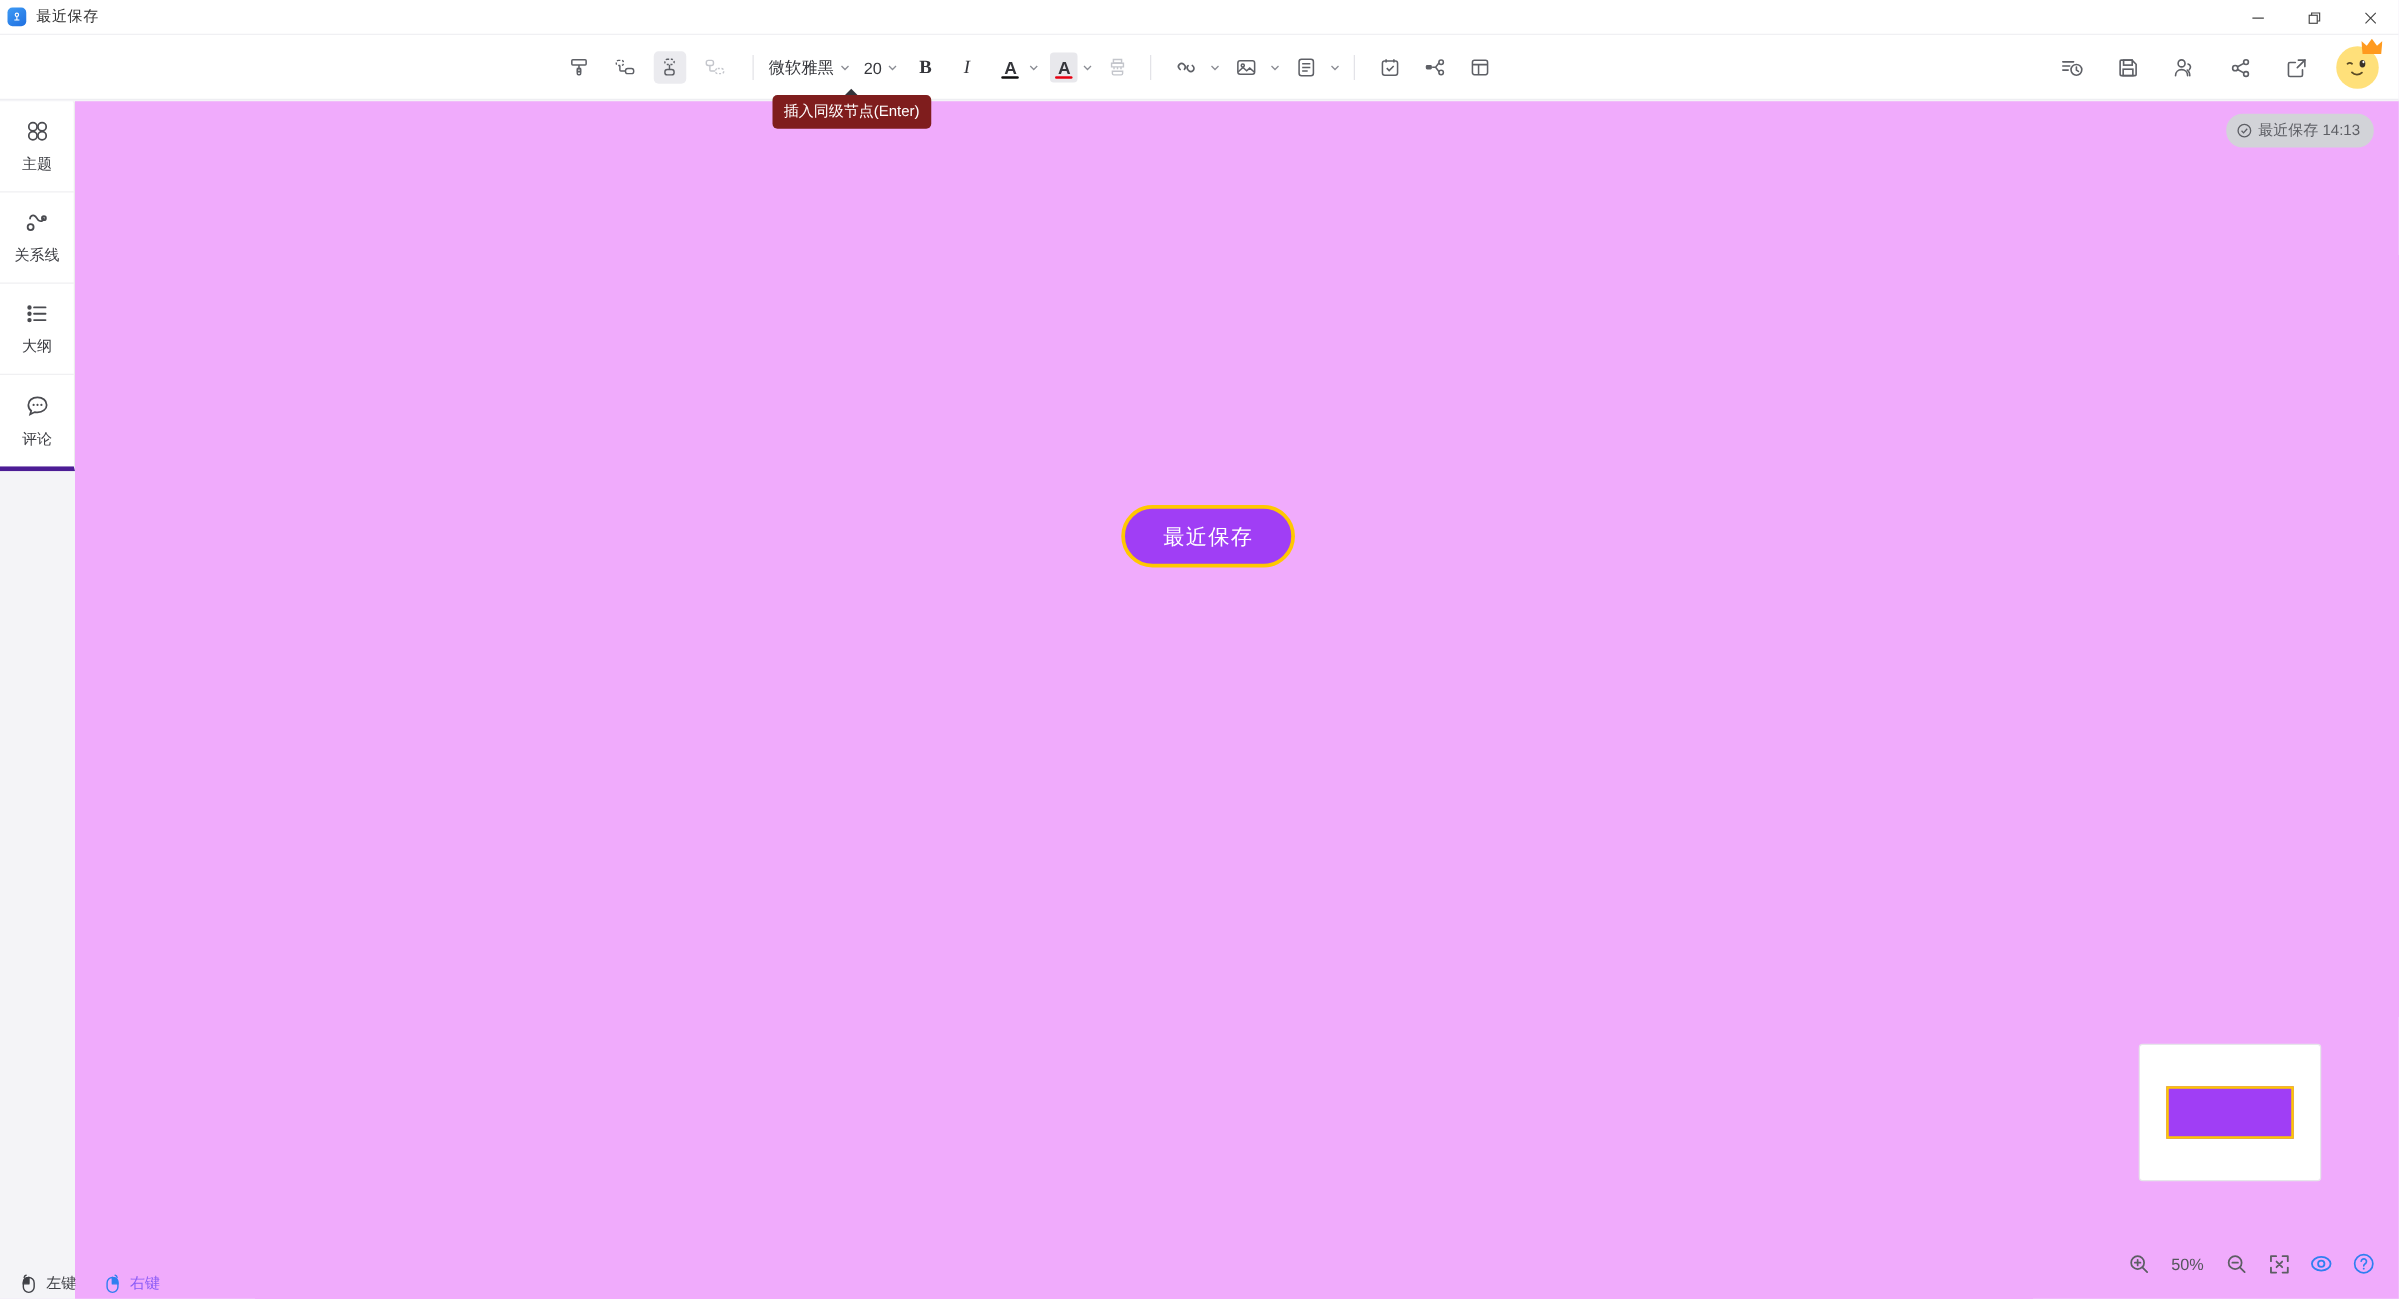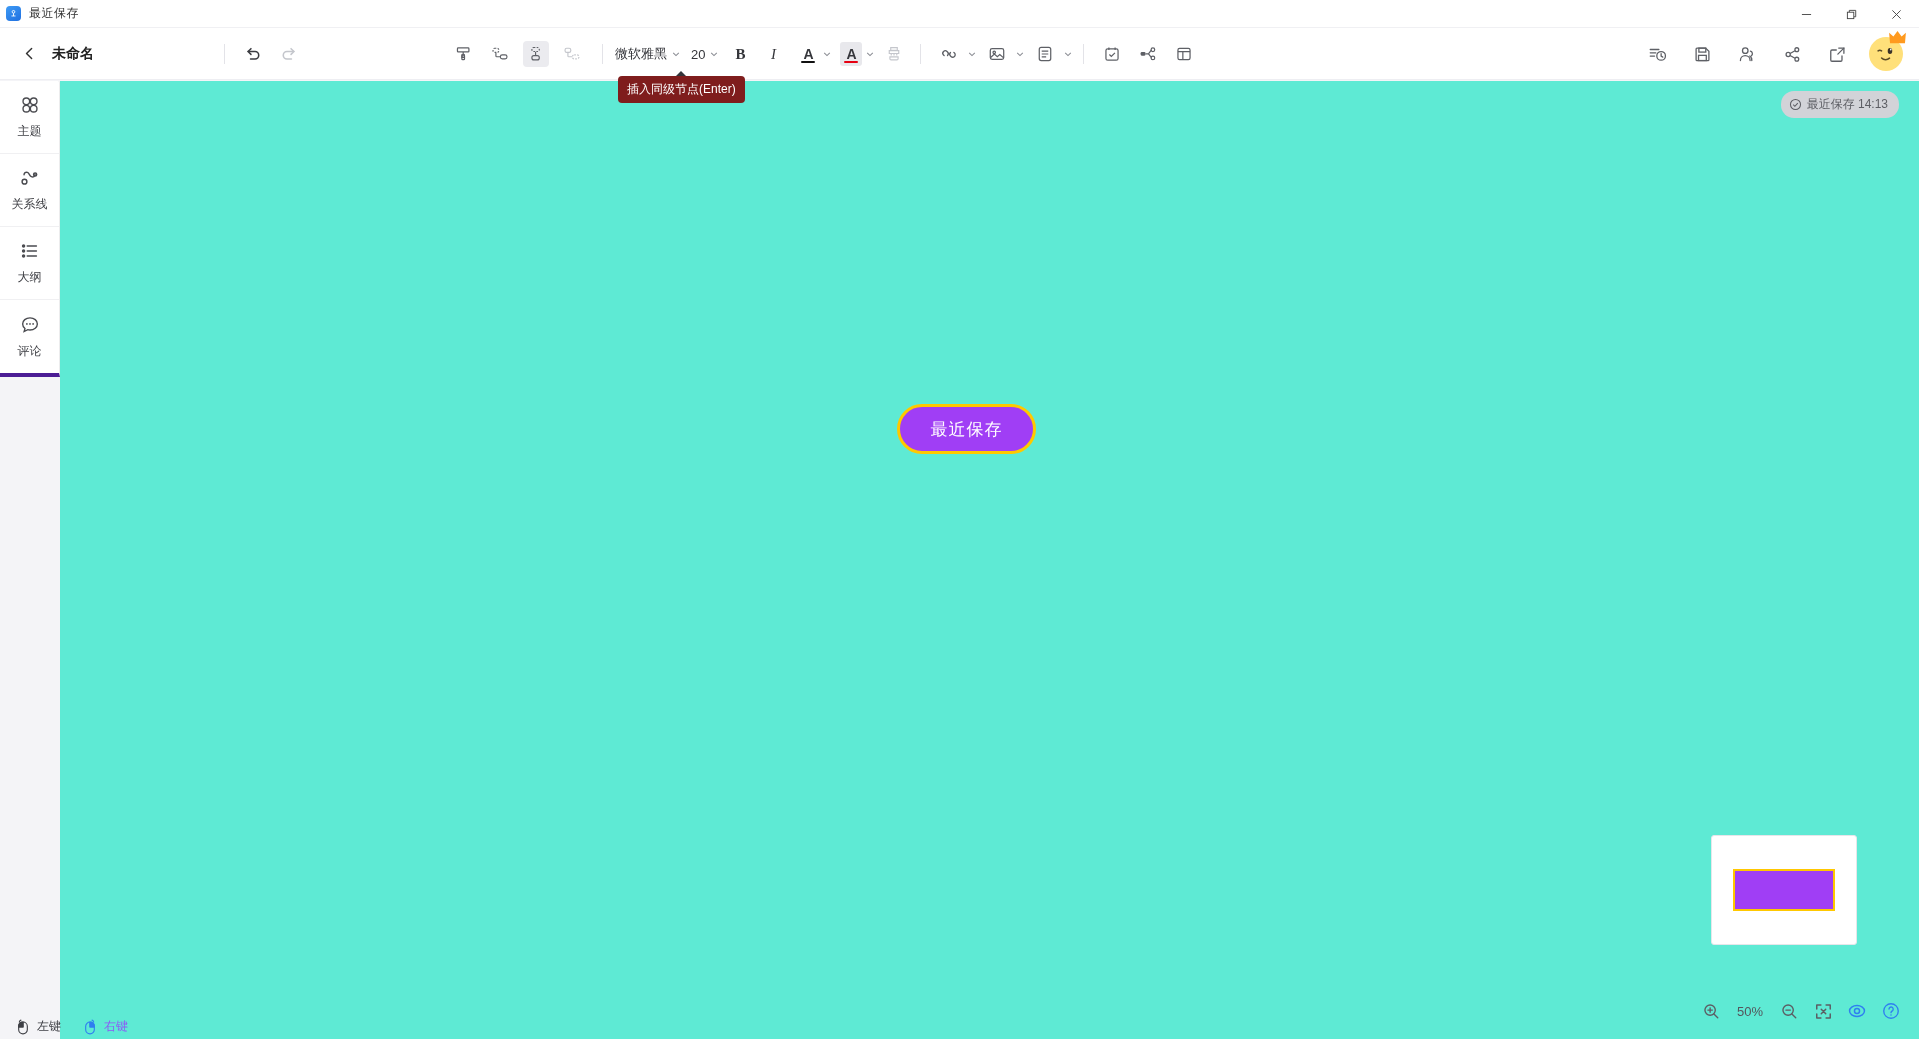--- a/index.html
+++ b/index.html
@@ -106,21 +106,21 @@
     height: 73px; display: flex; flex-direction: column;
     align-items: center; justify-content: center; gap: 7px;
     border-bottom: 1px solid #f0f0f2; color:#4a4b50;
   }
   .side-item:last-child { border-bottom: none; }
   .side-label { font-size: 12px; color: #3d3e43; }
 
   
   .canvas {
     position: absolute; left: 60px; top: 81px; right: 0; bottom: 0;
-    background: #5eead4; overflow: hidden;
+    background: #f0abfc; overflow: hidden;
   }
   .save-badge {
     position: absolute; right: 20px; top: 10px;
     background: #d2d3d8; color: #5d5e64;
     font-size: 12px; padding: 5px 11px 5px 8px; border-radius: 13px;
     display: flex; align-items: center; gap: 5px;
   }
   .center-node {
     position: absolute; left: 837px; top: 323px;
     width: 139px; height: 50px;
@@ -189,41 +189,20 @@
     <div class="win-btn close">
       <svg width="11" height="11" viewBox="0 0 12 12" stroke="currentColor" stroke-width="1">
           <path d="M1.5 1.5l9 9M10.5 1.5l-9 9"></path>
         </svg>
     </div>
   </div>
 </div>
 
 <div class="toolbar">
 
-  <div class="tb-left">
-    <div class="back-btn">
-      <svg width="17" height="17" viewBox="0 0 20 20" fill="none" stroke="currentColor" stroke-width="1.7" stroke-linecap="round" stroke-linejoin="round">
-        <path d="M12.5 4L6.5 10l6 6"></path>
-      </svg>
-    </div>
-    <div class="doc-title">未命名</div>
-    <div class="sep" style="margin-left:130px;"></div>
-    <div class="tbi" style="color:#3c3d42;">
-      <svg width="18" height="18" viewBox="0 0 22 22" fill="none" stroke="currentColor" stroke-width="1.9" stroke-linecap="round" stroke-linejoin="round">
-        <path d="M5 8h8.5a4.5 4.5 0 010 9H8"></path>
-          <path d="M8.5 4.5L5 8l3.5 3.5"></path>
-      </svg>
-    </div>
-    <div class="tbi disabled">
-      <svg width="18" height="18" viewBox="0 0 22 22" fill="none" stroke="currentColor" stroke-width="1.9" stroke-linecap="round" stroke-linejoin="round">
-        <path d="M17 8H8.5a4.5 4.5 0 000 9H14"></path>
-          <path d="M13.5 4.5L17 8l-3.5 3.5"></path>
-      </svg>
-    </div>
-  </div>
 
   <div class="tb-center">
 
     <div class="tbi">
       <svg width="18" height="18" viewBox="0 0 22 22" fill="none" stroke="currentColor" stroke-width="1.5">
         <rect x="3" y="3.5" width="14" height="5" rx="1"></rect>
         <path d="M10 8.5v3.5H8.6v3.2h2.8v-3.2H10"></path>
         <rect x="8.4" y="12" width="3.2" height="6" rx="1"></rect>
       </svg>
     </div>

